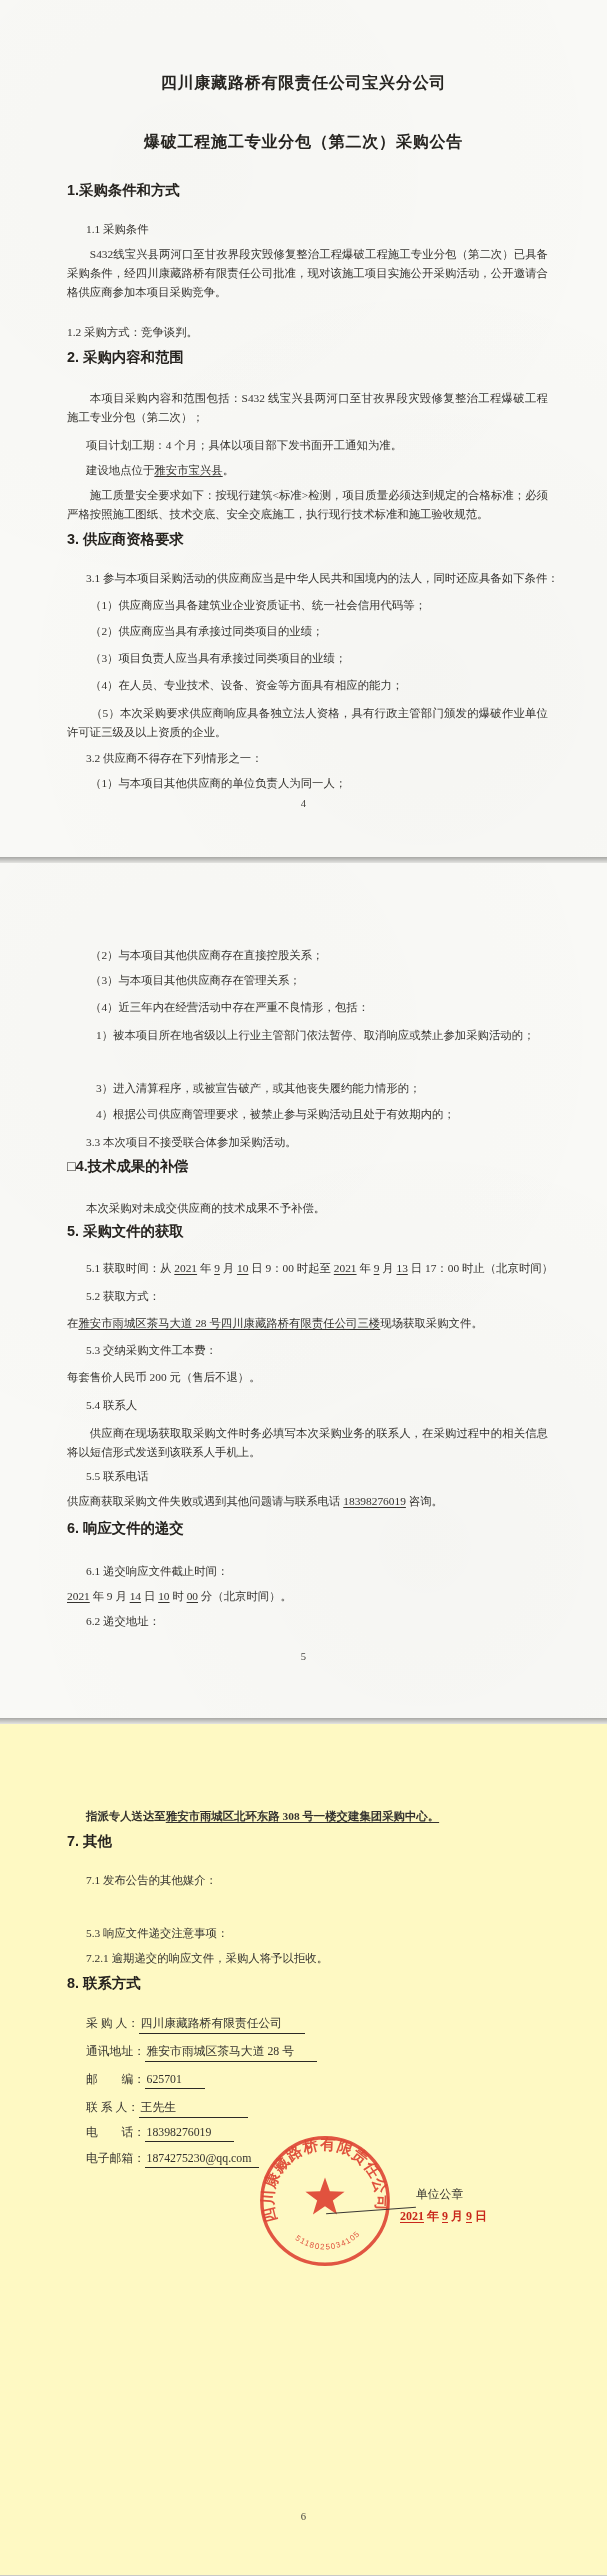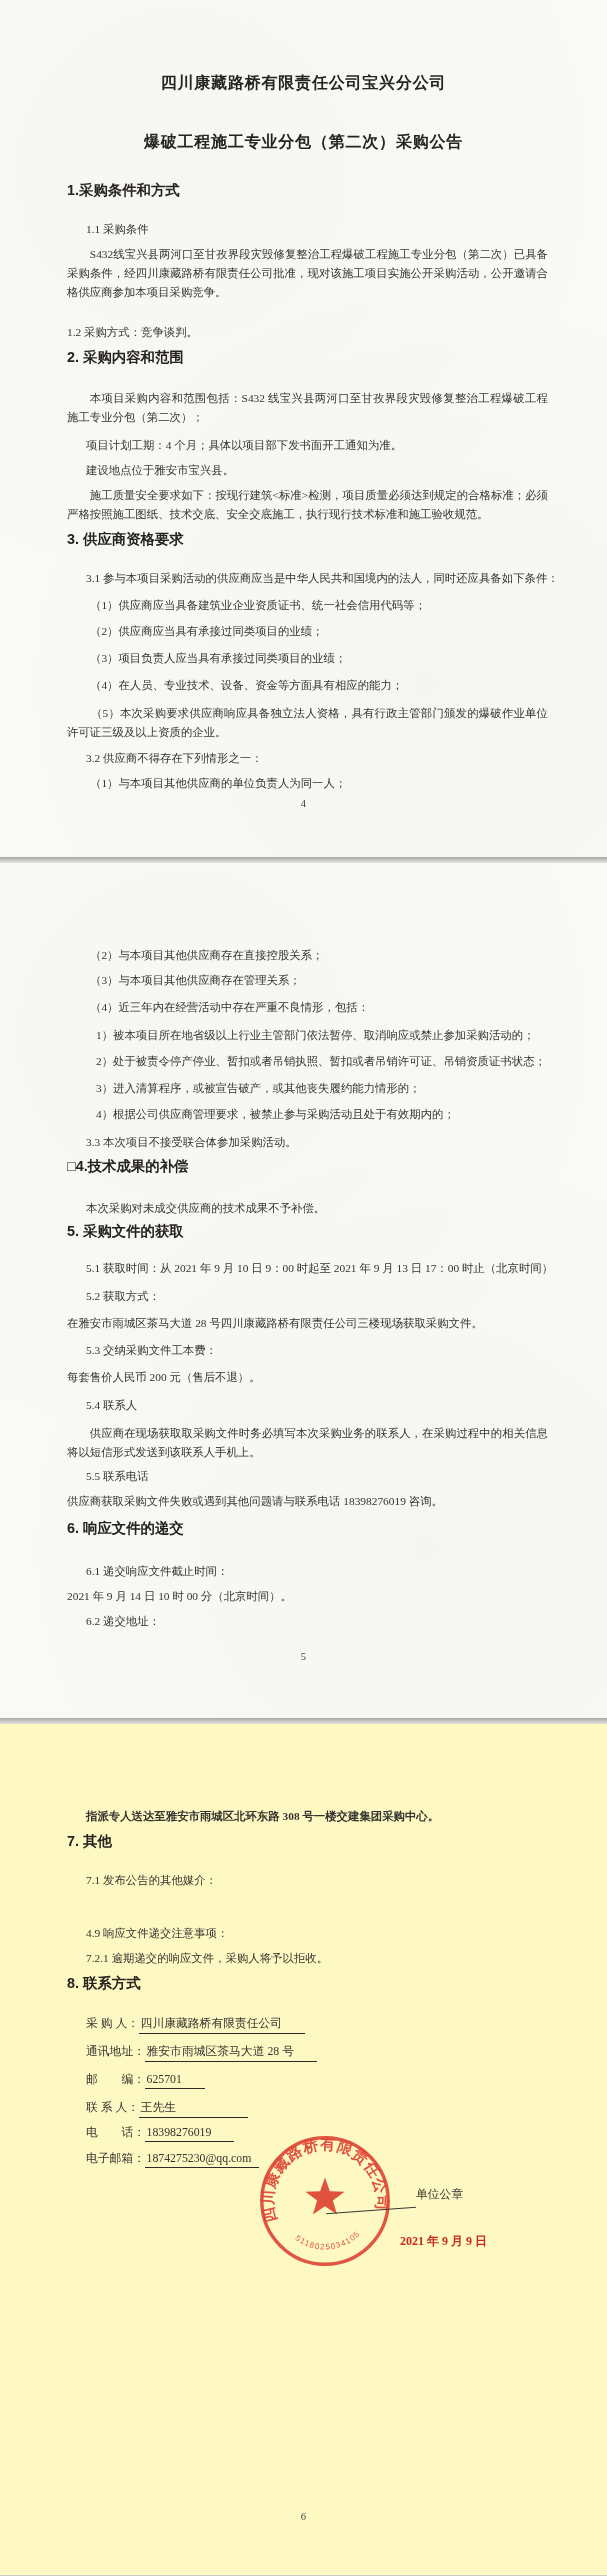--- a/index.html
+++ b/index.html
@@ -14,30 +14,30 @@
   .title{position:absolute;left:0;width:100%;text-align:center;font-size:16px;font-weight:bold;
          color:#262420;letter-spacing:0.8px;font-family:"Liberation Sans","DejaVu Sans",sans-serif;}
   .h{position:absolute;left:67px;font-size:14.4px;font-weight:bold;color:#26231f;white-space:nowrap;
      font-family:"Liberation Sans","DejaVu Sans",sans-serif;}
   .ln{position:absolute;left:86px;font-size:11.4px;color:#35332f;white-space:nowrap;}
   .item{left:90px;}
   .sub{left:96px;}
   .flush{left:67px;}
   .para{position:absolute;left:67px;width:481px;font-size:11.4px;color:#35332f;
         text-indent:2em;line-height:19px;text-align:justify;}
-  .u{text-underline-offset:2.3px;}
+  .u{text-decoration:underline;text-underline-offset:2.3px;}
   .pn{position:absolute;left:0;width:100%;text-align:center;font-size:10.6px;color:#44423e;}
   .crow{position:absolute;left:86px;font-size:11.8px;color:#35332f;white-space:nowrap;text-align:center;}
   .clabel{display:inline-block;color:#35332f;}
   .cval{display:inline-block;border-bottom:1.1px solid #2c2a26;padding:0 23px 0.8px 1.5px;color:#35332f;}
   .seal{position:absolute;left:258px;top:410px;width:134px;height:134px;opacity:.93;}
   .sealline{position:absolute;left:326px;top:486px;width:90px;height:0;
             border-top:1.5px solid #3a3834;transform:rotate(-4deg);}
   .seallabel{position:absolute;left:416px;top:463px;font-size:11.8px;color:#35332f;white-space:nowrap;}
-  .dateline{position:absolute;left:400px;top:509px;font-size:12px;font-weight:bold;white-space:nowrap;}
+  .dateline{position:absolute;left:400px;top:484px;font-size:12px;font-weight:bold;white-space:nowrap;}
   .dateline span{color:#c9281b;}
 </style>
 </head>
 <body>
 
 <div class="page page1">
   <div class="title" style="top:73px">四川康藏路桥有限责任公司宝兴分公司</div>
   <div class="title" style="top:132px">爆破工程施工专业分包（第二次）采购公告</div>
 
   <div class="h" style="top:181px">1.采购条件和方式</div>
@@ -63,21 +63,20 @@
   <div class="pn" style="top:798px">4</div>
 </div>
 
 <div class="gap"></div>
 
 <div class="page page2">
   <div class="ln item" style="top:85px">（2）与本项目其他供应商存在直接控股关系；</div>
   <div class="ln item" style="top:110px">（3）与本项目其他供应商存在管理关系；</div>
   <div class="ln item" style="top:137px">（4）近三年内在经营活动中存在严重不良情形，包括：</div>
   <div class="ln sub" style="top:165px">1）被本项目所在地省级以上行业主管部门依法暂停、取消响应或禁止参加采购活动的；</div>
-  <div class="ln sub" style="top:191px">2）处于被责令停产停业、暂扣或者吊销执照、暂扣或者吊销许可证、吊销资质证书状态；</div>
   <div class="ln sub" style="top:218px">3）进入清算程序，或被宣告破产，或其他丧失履约能力情形的；</div>
   <div class="ln sub" style="top:244px">4）根据公司供应商管理要求，被禁止参与采购活动且处于有效期内的；</div>
   <div class="ln" style="top:272px">3.3 本次项目不接受联合体参加采购活动。</div>
 
   <div class="h" style="top:294px">□4.技术成果的补偿</div>
   <div class="ln" style="top:338px">本次采购对未成交供应商的技术成果不予补偿。</div>
 
   <div class="h" style="top:359px">5. 采购文件的获取</div>
   <div class="ln" style="top:398px"><span>5.1 获取时间：从 </span><span class="u">2021</span><span> 年 </span><span class="u">9</span><span> 月 </span><span class="u">10</span><span> 日 9：00 时起至 </span><span class="u">2021</span><span> 年 </span><span class="u">9</span><span> 月 </span><span class="u">13</span><span> 日 17：00 时止（北京时间）</span></div>
   <div class="ln" style="top:426px">5.2 获取方式：</div>
@@ -96,21 +95,21 @@
   <div class="pn" style="top:788px">5</div>
 </div>
 
 <div class="gap"></div>
 
 <div class="page page3">
   <div class="ln" style="top:85px;font-weight:bold"><span>指派专人送达至</span><span class="u">雅安市雨城区北环东路 308 号一楼交建集团采购中心。</span></div>
 
   <div class="h" style="top:108px">7. 其他</div>
   <div class="ln" style="top:149px">7.1 发布公告的其他媒介：</div>
-  <div class="ln" style="top:202px">4.9 响应文件递交注意事项：</div>
+  <div class="ln" style="top:202px">5.3 响应文件递交注意事项：</div>
   <div class="ln" style="top:227px">7.2.1 逾期递交的响应文件，采购人将予以拒收。</div>
 
   <div class="h" style="top:250px">8. 联系方式</div>
 
   <div class="crow" style="top:292px">
     <span class="clabel">采 购 人：</span><span class="cval">四川康藏路桥有限责任公司</span>
   </div>
   <div class="crow" style="top:320px">
     <span class="clabel">通讯地址：</span><span class="cval">雅安市雨城区茶马大道 28 号</span>
   </div>

